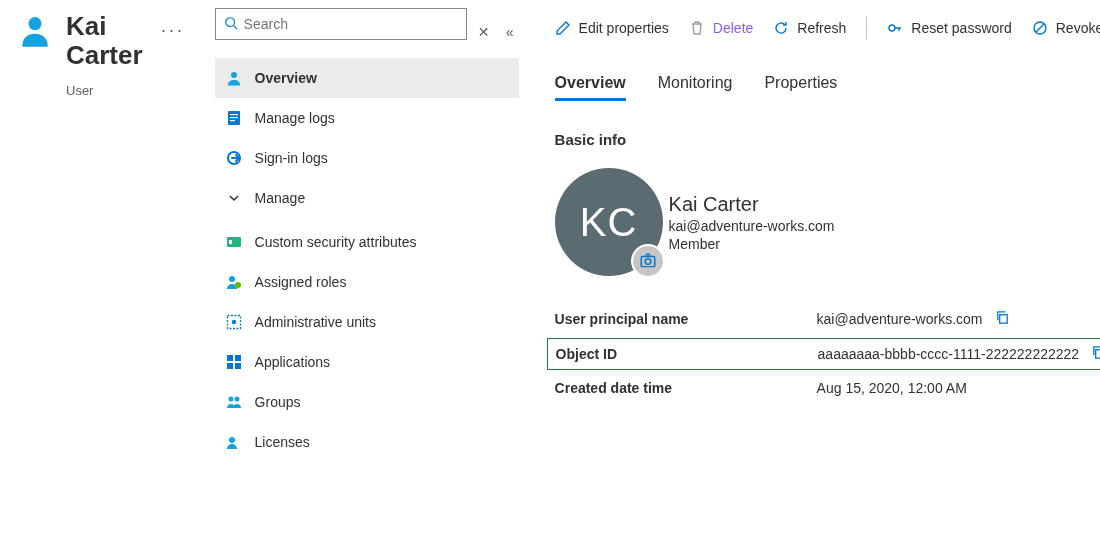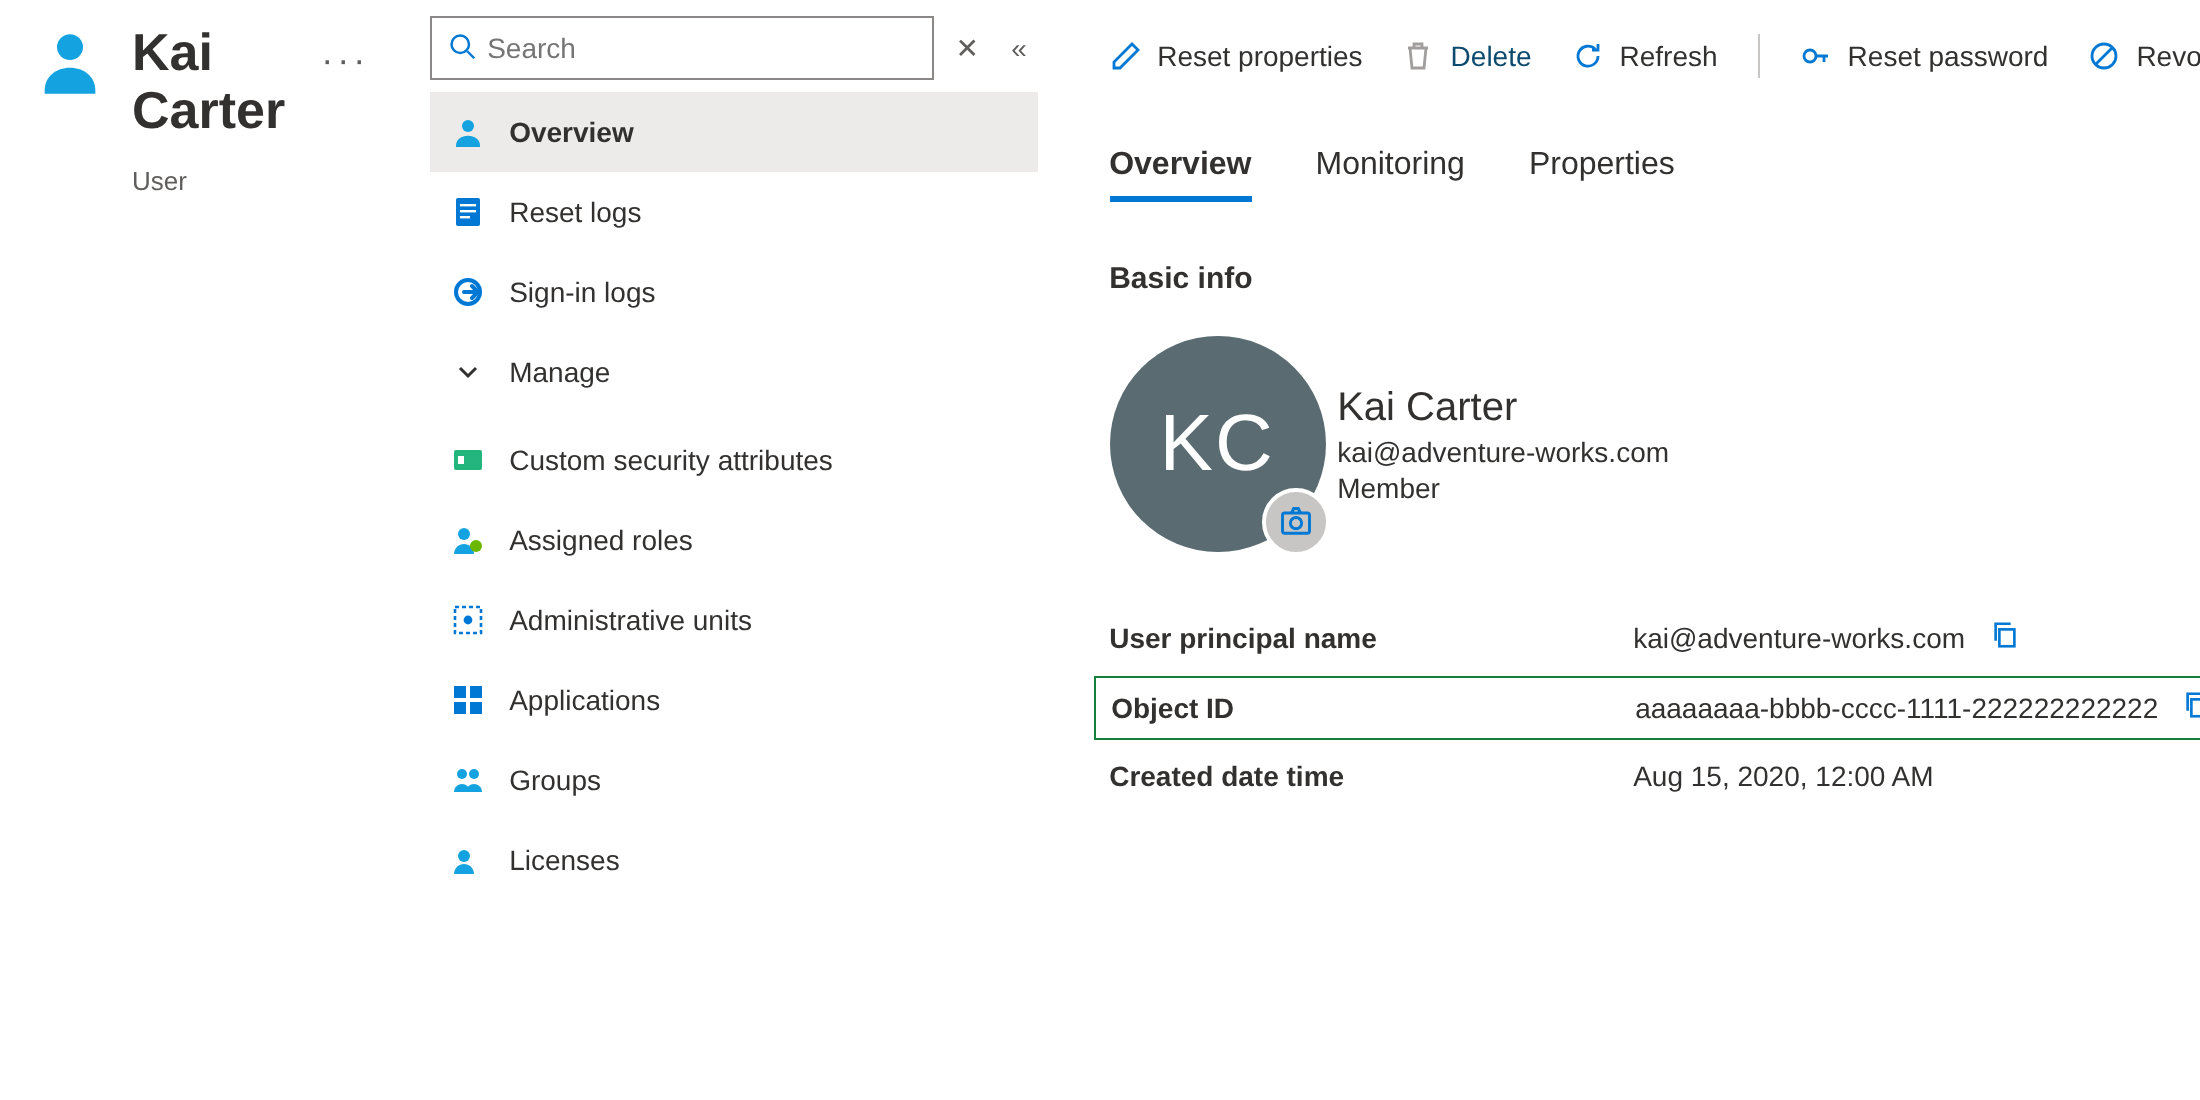--- a/index.html
+++ b/index.html
@@ -29,21 +29,21 @@
   .header .more {
     margin-left: 6px; padding-top: 8px;
     font-size: 18px; letter-spacing: 2px; color: #605e5c; cursor: pointer;
   }
   
   .body { display: flex; flex: 1; min-height: 0; }
   .sidebar {
     width: 318px; flex: 0 0 318px;
     padding: 8px 0 0 14px;
   }
-  .search-row { display: flex; align-items: center; gap: 8px; margin-bottom: 6px; }
+  .search-row { display: flex; align-items: flex-end; gap: 8px; margin-bottom: 18px; }
   .search-box {
     position: relative; flex: 1;
     border: 1px solid #8a8886;
     height: 32px;
     display: flex; align-items: center;
     padding: 0 8px; background: #fff;
   }
   .search-box input {
     border: none; outline: none; flex: 1;
     font-size: 14px; padding-left: 6px;
@@ -68,21 +68,21 @@
   
   .main { flex: 1; padding: 8px 0 0 36px; min-width:0; }
   .toolbar {
     display: flex; align-items: center; gap: 20px;
     height: 40px; padding-left: 0;
   }
   .tool {
     display: inline-flex; align-items: center; gap: 8px;
     color: #323130; cursor: pointer; white-space: nowrap;
   }
-  .tool.disabled { color: #0c4a6e; cursor: default; }
+  .tool.disabled { color: #8b5cf6; cursor: default; }
   .tool svg { stroke: #0078d4; }
   .tool.disabled svg { stroke: #a19f9d; }
   .toolbar .divider {
     width: 1px; height: 22px; background: #c8c6c4;
   }
   .tabs {
     display: flex; gap: 32px; margin-top: 26px;
     border-bottom: none;
   }
   .tab {
@@ -177,21 +177,21 @@
         </li>
         <li>
           <span class="icon">
             <svg viewBox="0 0 16 16" width="16" height="16">
                 <rect x="2" y="1" width="12" height="14" rx="1" fill="#0078d4"></rect>
                 <rect x="4" y="4" width="8" height="1.2" fill="#fff"></rect>
                 <rect x="4" y="7" width="8" height="1.2" fill="#fff"></rect>
                 <rect x="4" y="10" width="5" height="1.2" fill="#fff"></rect>
               </svg>
           </span>
-          <span>Reset logs</span>
+          <span>Manage logs</span>
         </li>
         <li>
           <span class="icon">
             <svg viewBox="0 0 16 16" width="16" height="16" fill="none" stroke="#0078d4" stroke-width="2">
                 <circle cx="8" cy="8" r="6"></circle>
                 <path d="M6 8h6M10 5l3 3-3 3" stroke-linecap="round" stroke-linejoin="round"></path>
               </svg>
           </span>
           <span>Sign-in logs</span>
         </li>
@@ -266,21 +266,21 @@
         </li>
       </ul>
     </div>
 
     <div class="main">
       <div class="toolbar">
         <span class="tool">
           <svg width="16" height="16" viewBox="0 0 16 16" fill="none" stroke-width="1.4">
               <path d="M11 2l3 3-9 9H2v-3z"></path>
             </svg>
-          <span>Reset properties</span>
+          <span>Edit properties</span>
         </span>
         <span class="tool disabled">
           <svg width="16" height="16" viewBox="0 0 16 16" fill="none" stroke-width="1.4">
               <path d="M3 4h10M6 4V2h4v2M4 4l1 10h6l1-10"></path>
             </svg>
           <span>Delete</span>
         </span>
         <span class="tool">
           <svg width="16" height="16" viewBox="0 0 16 16" fill="none" stroke-width="1.4">
               <path d="M13 8a5 5 0 1 1-1.5-3.5M13 2v3h-3"></path>

